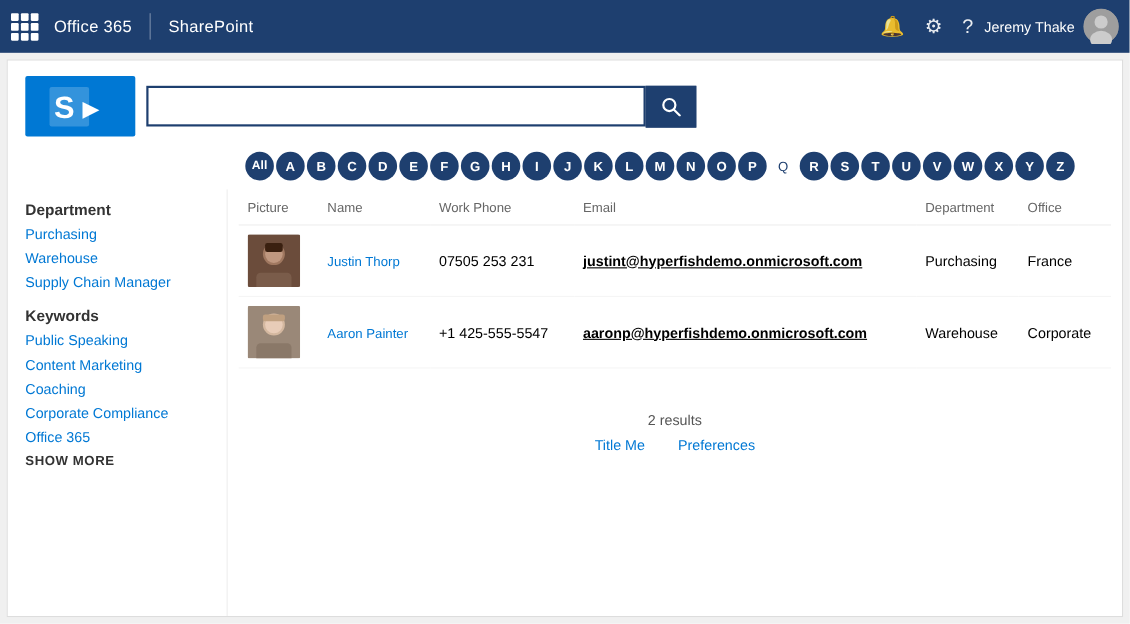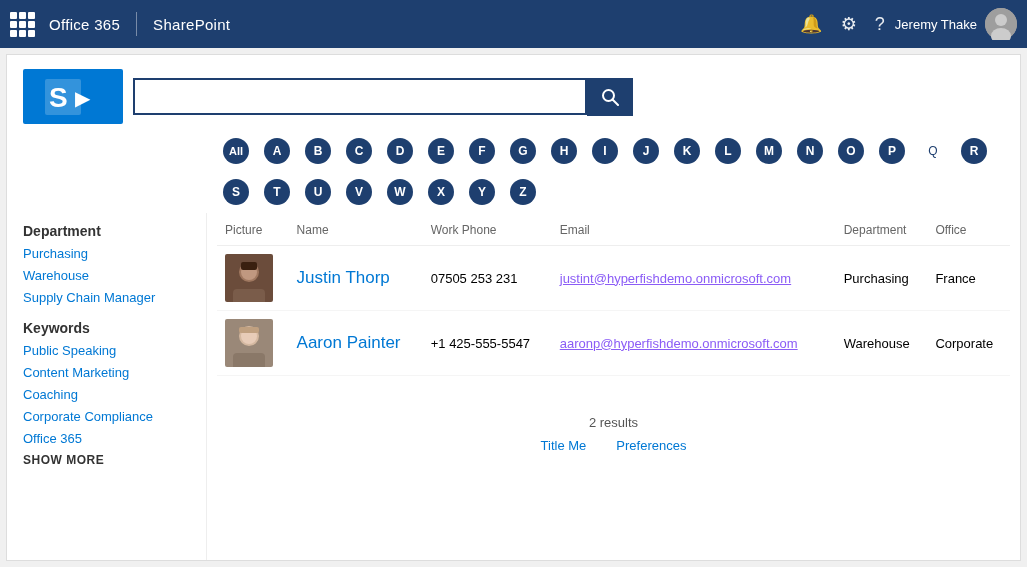--- a/index.html
+++ b/index.html
@@ -127,21 +127,21 @@
       font-size: 16px;
       display: flex;
       align-items: center;
       justify-content: center;
     }
 
     
     .alphabet-bar {
       display: flex;
       align-items: center;
-      gap: 15px;
+      gap: 2px;
       padding: 6px 10px 8px 216px;
       flex-wrap: wrap;
     }
     .alpha-btn {
       width: 26px; height: 26px;
       border-radius: 50%;
       background: #1e3f6f;
       color: white;
       display: flex; align-items: center; justify-content: center;
       font-size: 12px;
@@ -220,27 +220,28 @@
       border-bottom: 1px solid #eee;
     }
     .results-table td {
       padding: 8px 8px;
       vertical-align: middle;
       border-bottom: 1px solid #f5f5f5;
     }
     .person-name-link {
       color: #0078d4;
       cursor: pointer;
-      font-size: 17px;
+      font-size: 12px;
       text-decoration: none;
     }
     .email-link {
-      color: #8b5cf6;
+      color: #000000;
       cursor: pointer;
       font-size: 13px;
+      font-weight: bold;
     }
 
     
     .results-footer {
       text-align: center;
       padding: 16px 0 8px 0;
     }
     .results-count {
       color: #555;
       font-size: 13px;

